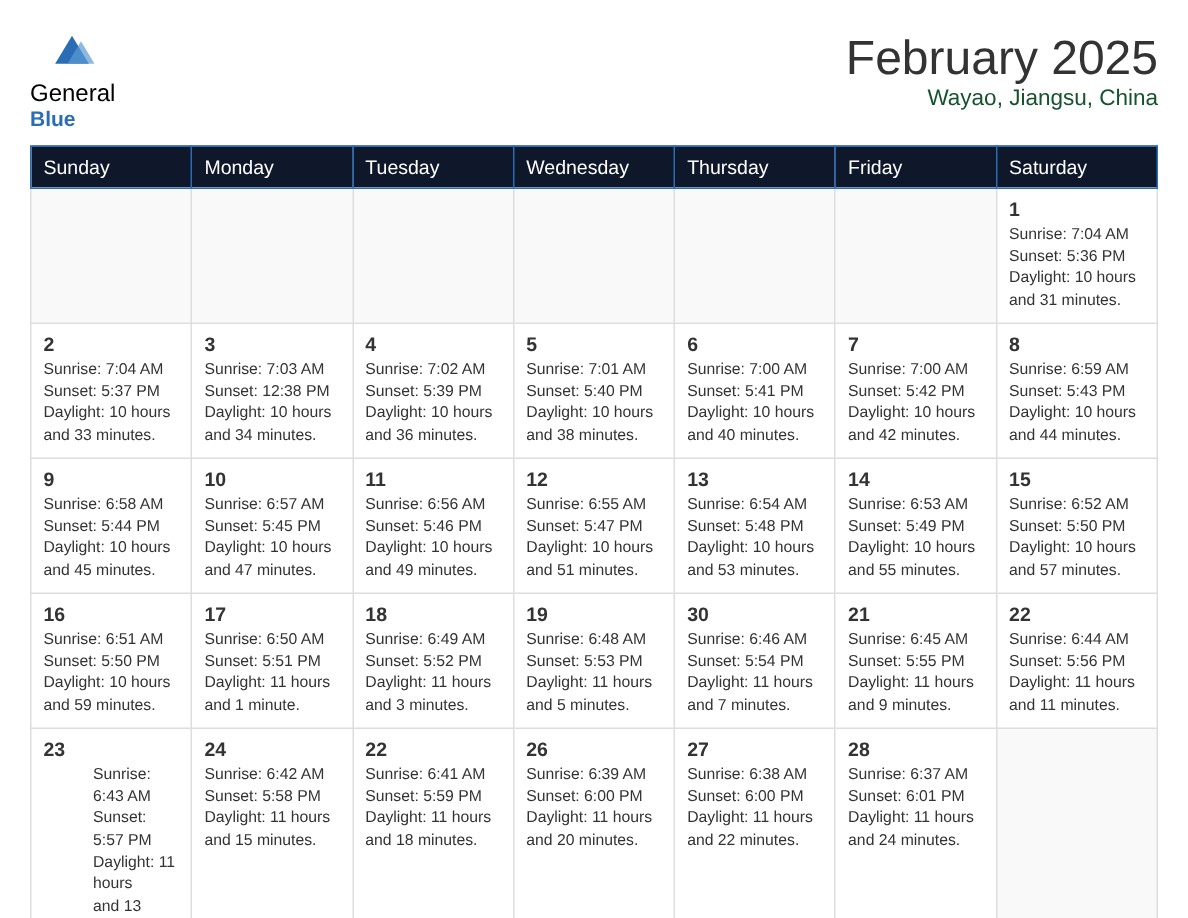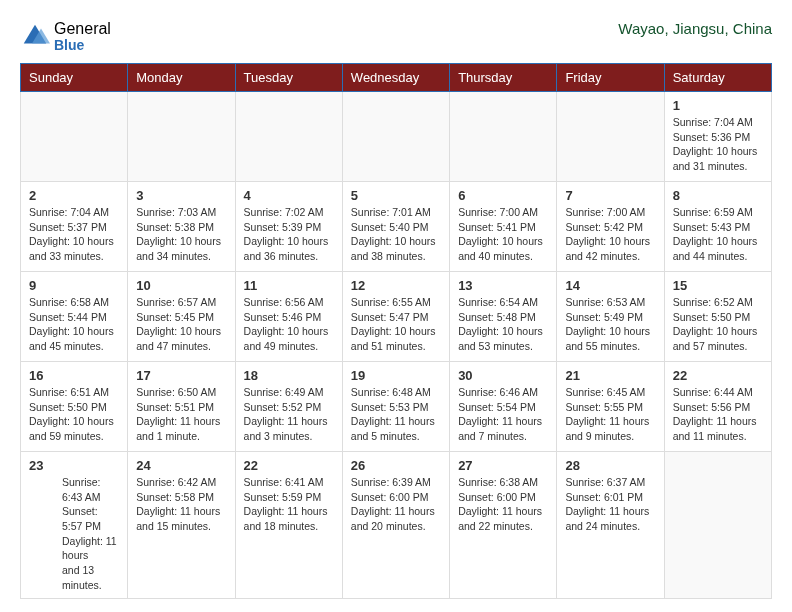--- a/index.html
+++ b/index.html
@@ -13,20 +13,21 @@
     .header {
       display: flex;
       justify-content: space-between;
       align-items: flex-start;
       margin-bottom: 10px;
     }
     .logo {
       display: flex;
       align-items: center;
       gap: 4px;
+      flex-direction: column;
     }
     .logo-text {
       display: flex;
       flex-direction: column;
       line-height: 1.1;
     }
     .logo-blue {
       font-size: 14px;
       font-weight: bold;
       color: #2a6db5;
@@ -46,21 +47,21 @@
     .location {
       font-size: 15px;
       color: #14532d;
     }
     .calendar {
       width: 100%;
       border-collapse: collapse;
       border: 1px solid #ccc;
     }
     .calendar th {
-      background-color: #7f1d1d;
+      background-color: #0f172a;
       color: #fff;
       text-align: left;
       padding: 6px 8px;
       font-size: 13px;
       font-weight: normal;
       border: 1px solid #2a6db5;
     }
     .calendar td {
       vertical-align: top;
       padding: 6px 8px;
@@ -96,20 +97,21 @@
     <svg class="logo-icon" viewBox="0 0 40 40">
       <polygon points="20,5 35,30 5,30" fill="#2a6db5"></polygon>
       <polygon points="28,10 40,30 16,30" fill="#5b9bd5" opacity="0.7"></polygon>
     </svg>
     <div class="logo-text">
       <span>General</span>
       <span class="logo-blue">Blue</span>
     </div>
   </div>
   <div class="title-block">
+    <div class="month-title">February 2025</div>
     <div class="location">Wayao, Jiangsu, China</div>
   </div>
 </div>
 
 <table class="calendar">
   <thead>
     <tr>
     <th>Sunday</th>
         <th>Monday</th>
         <th>Tuesday</th>
@@ -139,21 +141,21 @@
         <td>
           <span class="day-number">2</span>
           <div class="day-info" style="white-space: pre-line;">Sunrise: 7:04 AM
 Sunset: 5:37 PM
 Daylight: 10 hours
 and 33 minutes.</div>
         </td>
         <td>
           <span class="day-number">3</span>
           <div class="day-info" style="white-space: pre-line;">Sunrise: 7:03 AM
-Sunset: 5:38 PM
+Sunset: 12:38 PM
 Daylight: 10 hours
 and 34 minutes.</div>
         </td>
         <td>
           <span class="day-number">4</span>
           <div class="day-info" style="white-space: pre-line;">Sunrise: 7:02 AM
 Sunset: 5:39 PM
 Daylight: 10 hours
 and 36 minutes.</div>
         </td>

